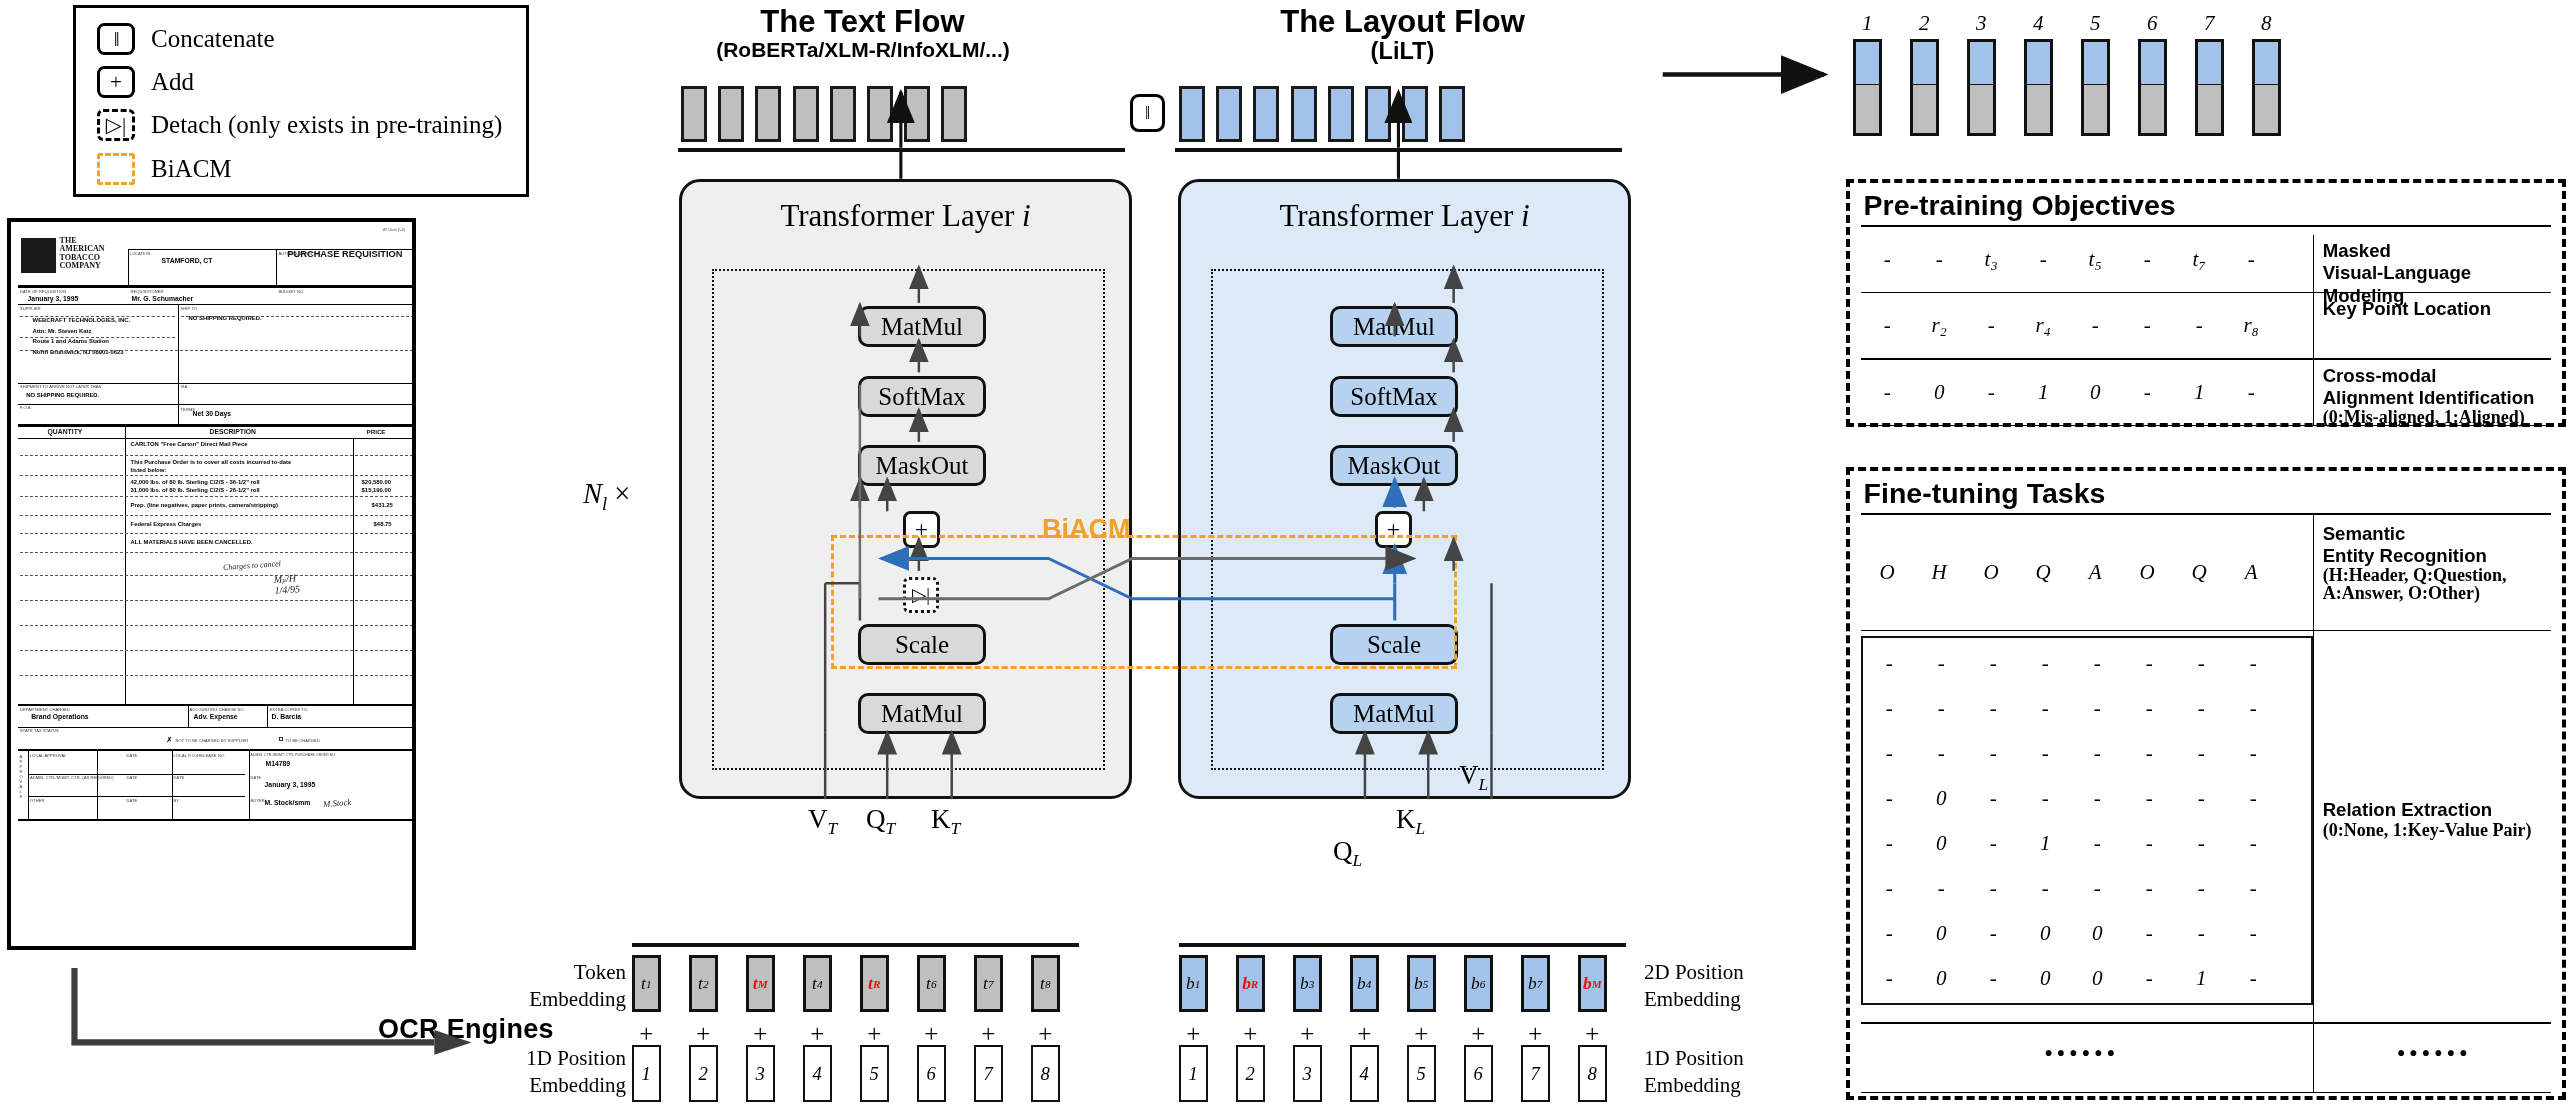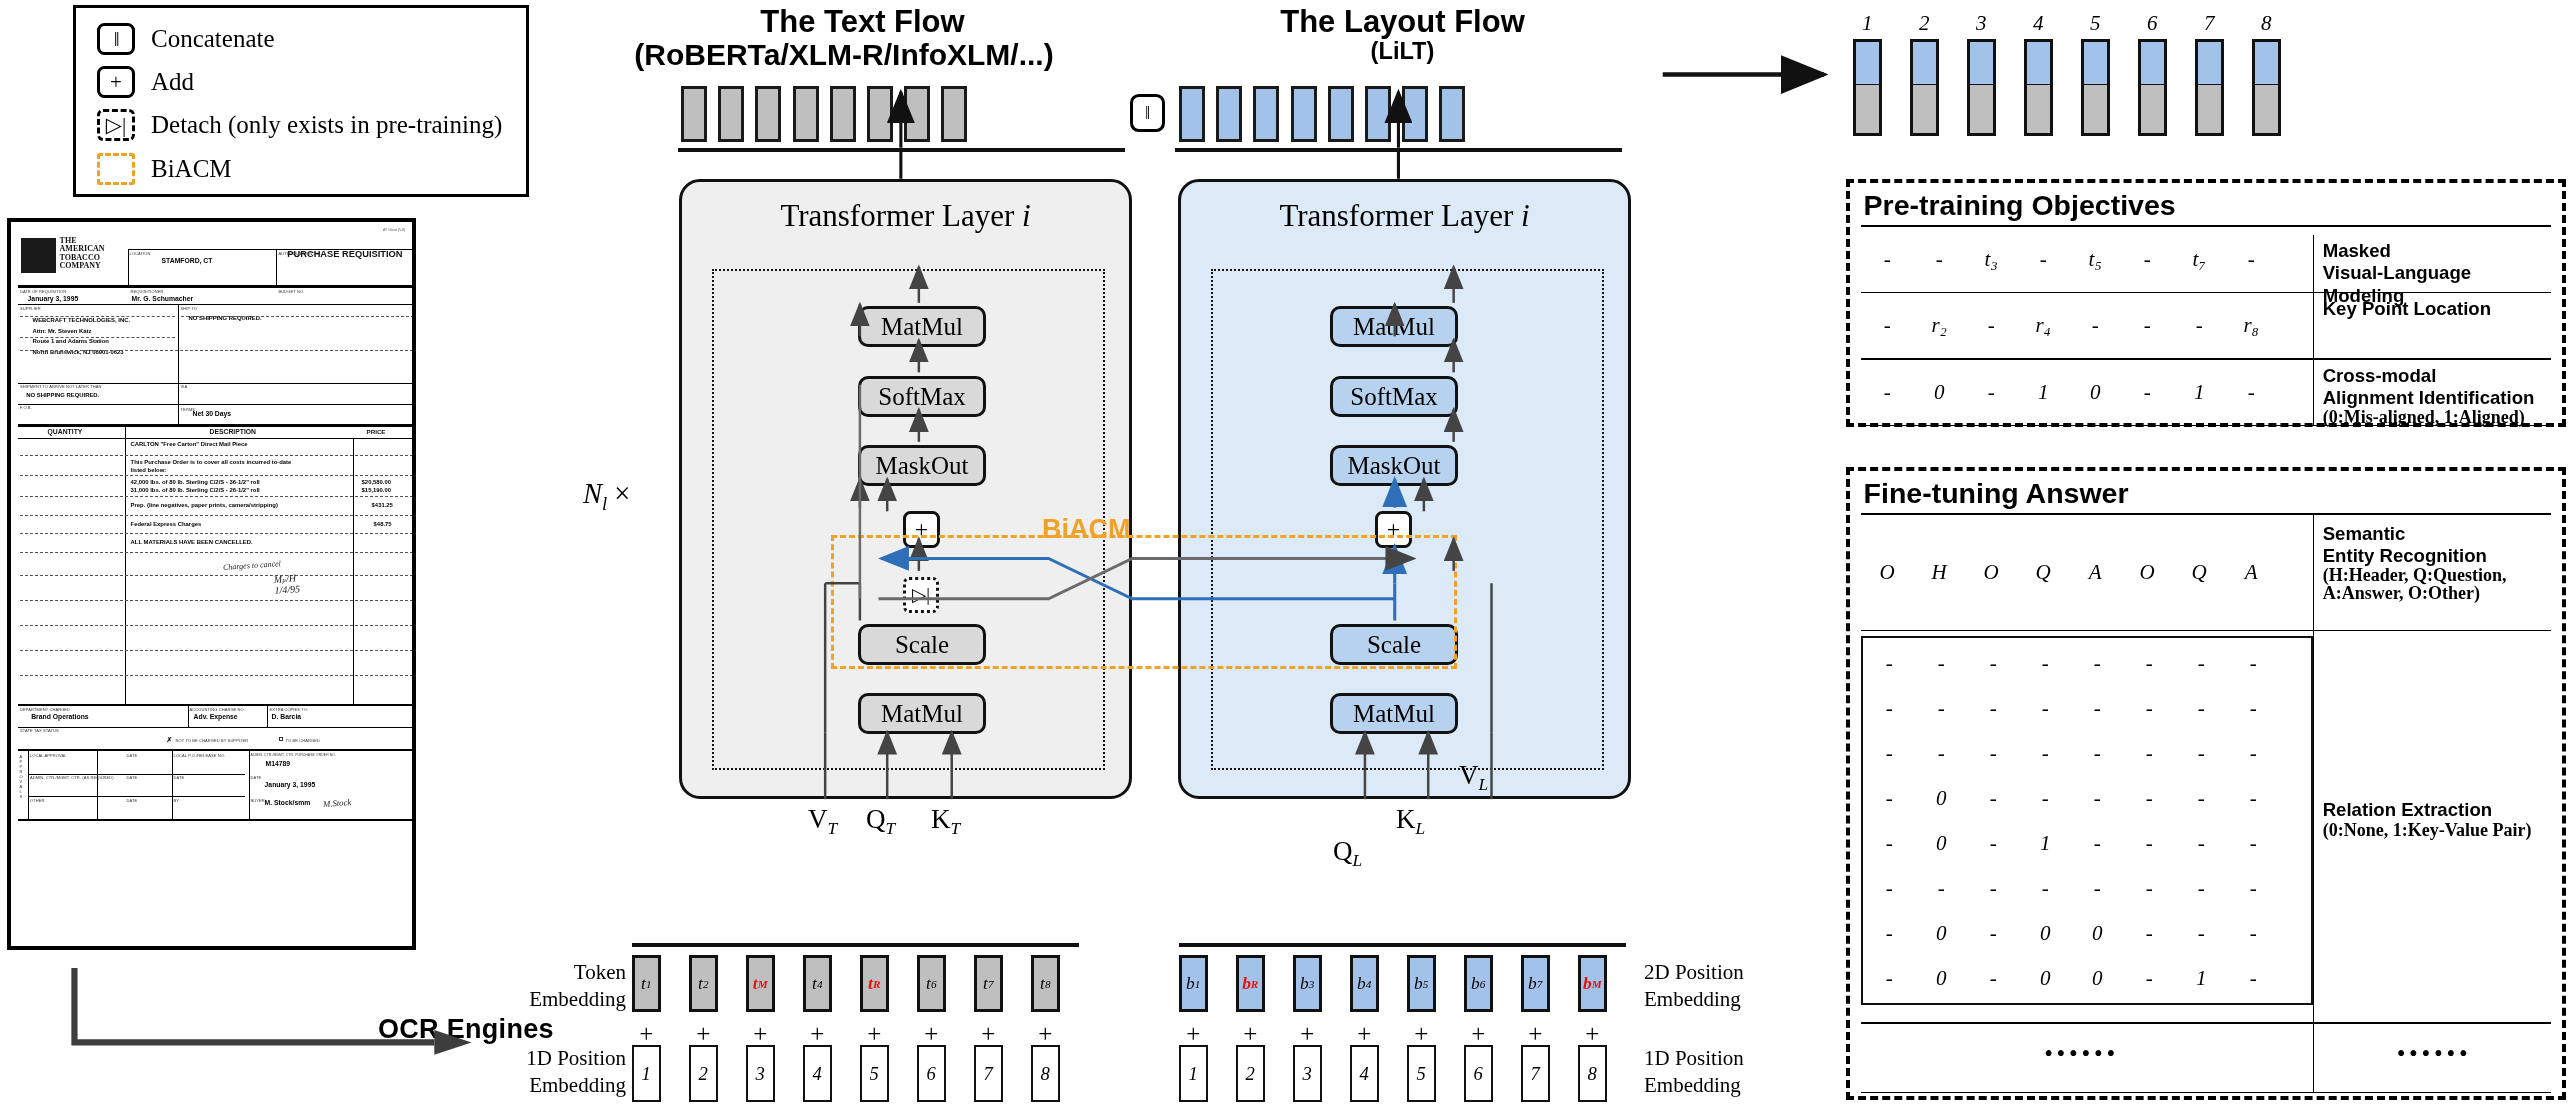--- a/index.html
+++ b/index.html
@@ -44,21 +44,21 @@
   .logo-txt { position:absolute; font-family:"Liberation Serif",serif; font-size:8px; line-height:8.4px; font-weight:600; }
   .sig { font-family:"Liberation Serif",serif; font-style:italic; font-size:8px; color:#222; transform:rotate(-4deg); }
 
   
   #ocrlabel { left:378px; top:1014px; font-family:"Liberation Sans",sans-serif;
               font-weight:bold; font-size:27px; letter-spacing:0.3px; }
 
   
   .flow-title { font-family:"Liberation Sans",sans-serif; font-weight:bold; text-align:center; }
   #text-title { left:658px; top:3.7px; width:409px; font-size:31px; }
-  #text-sub   { left:608px; top:38px; width:472px; font-size:30px; }
+  #text-sub   { left:627px; top:38px; width:472px; font-size:21px; }
   #lay-title  { left:1210px; top:3.7px; width:385px; font-size:31px; }
   #lay-sub    { left:1210px; top:38px; width:385px; font-size:23.6px; }
 
   
   .tokstrip { display:flex; gap:11.2px; }
   .tok {
     width:26px; height:56px; border:3.1px solid #1a1a1a; background:#BFBFBF;
   }
   .tok.blue { background:#A3C2EA; }
   .railbar { position:absolute; height:4.3px; background:#111; }
@@ -564,21 +564,21 @@
         <div class="rdesc" style="width: 241px; padding-top: 5px;">
           <div>Cross-modal<br>Alignment Identification</div>
           <div class="small">(0:Mis-aligned, 1:Aligned)</div>
         </div>
       </div>
       <div class="hrule thin"></div>
     </div>
 </div>
 
 <div id="ft-panel" class="rpanel">
-  <div class="rp-title">Fine-tuning Answer</div>
+  <div class="rp-title">Fine-tuning Tasks</div>
   <div class="hrule"></div>
   <div class="rrow" style="height:115px;">
     <div class="rcells" id="ser-cells" style="width:463px;padding-left:11.2px;">
         <div class="rcell">O</div>
         <div class="rcell">H</div>
         <div class="rcell">O</div>
         <div class="rcell">Q</div>
         <div class="rcell">A</div>
         <div class="rcell">O</div>
         <div class="rcell">Q</div>

